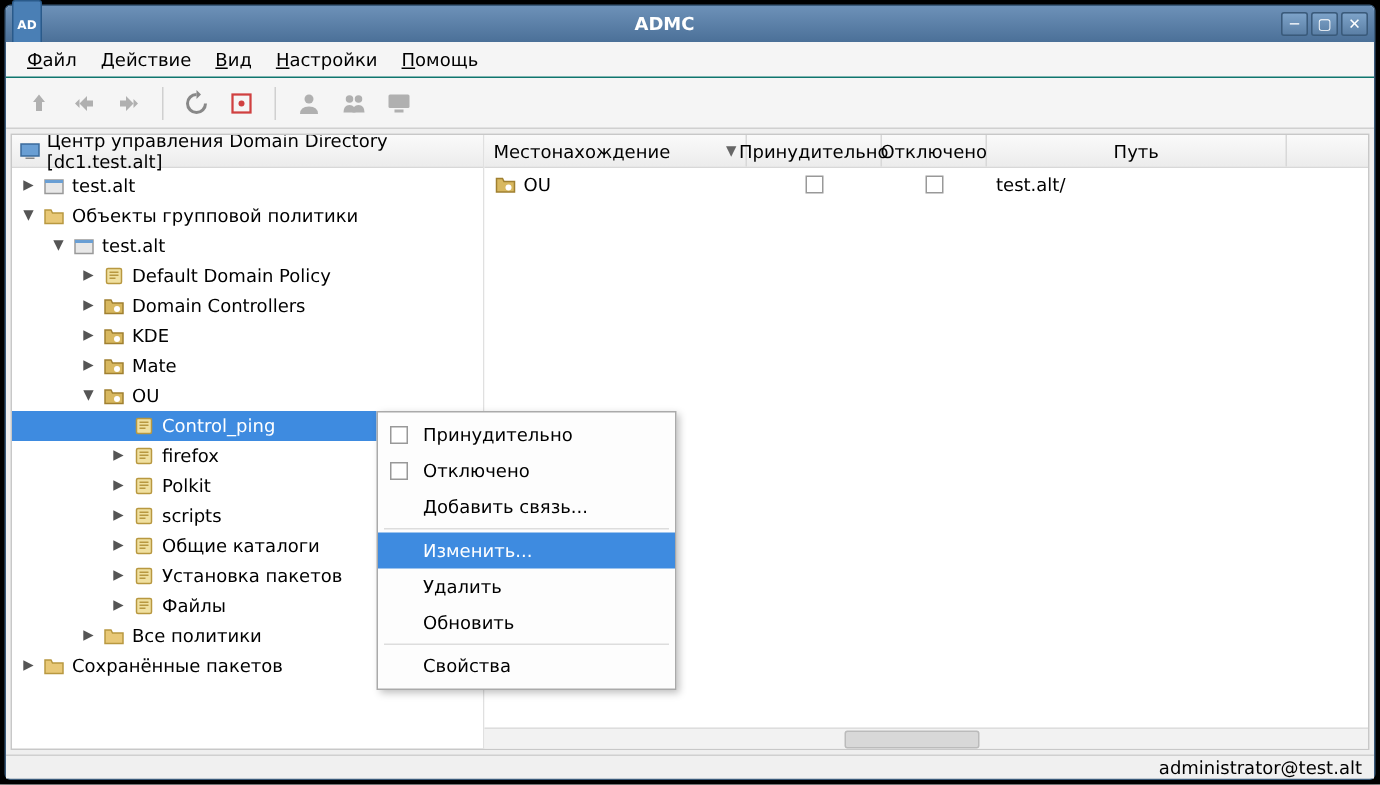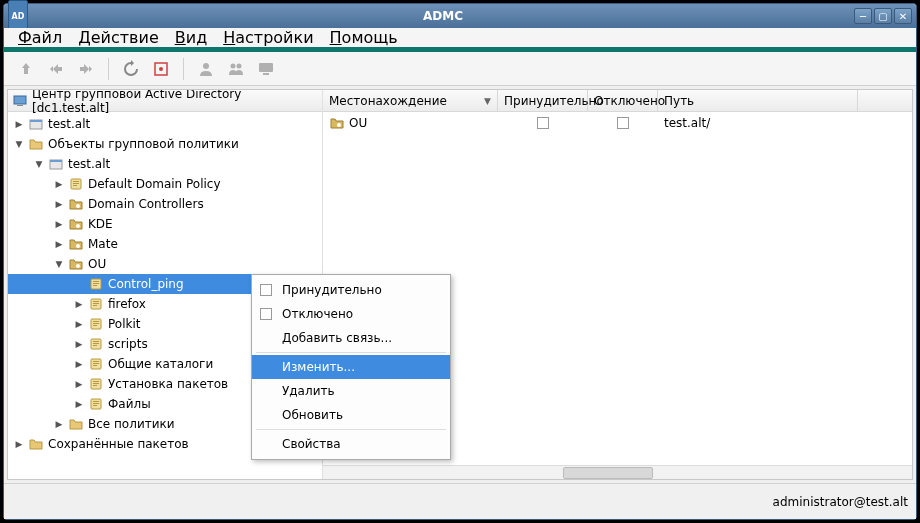--- a/index.html
+++ b/index.html
@@ -3,43 +3,43 @@
 <meta charset="utf-8">
 <style>
 * { box-sizing: border-box; margin: 0; padding: 0; font-family: "DejaVu Sans", Arial, sans-serif; }
 body { background: #000; width: 920px; height: 523px; overflow: hidden; }
 .window { width: 914px; height: 517px; margin: 3px; background: #efefef; border: 1px solid #3a5a7a; border-radius: 4px; display: flex; flex-direction: column; box-shadow: 0 2px 8px rgba(0,0,0,0.5); }
 .titlebar { height: 24px; background: linear-gradient(to bottom, #6d91b8, #4b7098); display: flex; align-items: center; color: #fff; font-size: 12px; font-weight: bold; border-radius: 3px 3px 0 0; }
 .titlebar-icon { width: 20px; height: 32px; margin: 0 4px; background: #4a7fb5; border: 1px solid #2a5a8a; color: #fff; font-size: 8px; font-weight: bold; display: flex; align-items: center; justify-content: center; border-radius: 2px; }
 .titlebar-title { flex: 1; text-align: center; }
 .titlebar-buttons { display: flex; gap: 2px; margin-right: 4px; }
 .tbtn { width: 18px; height: 16px; background: linear-gradient(to bottom,#7da3c9,#5b7fa5); border: 1px solid #3a5a7a; border-radius: 2px; display: flex; align-items: center; justify-content: center; font-size: 10px; color: #fff; cursor: pointer; }
-.menubar { height: 24px; background: #f5f5f5; border-bottom: 5px solid #0f766e; display: flex; align-items: center; padding: 0 6px; font-size: 16px; }
+.menubar { height: 24px; background: #f5f5f5; border-bottom: 1px solid #0f766e; display: flex; align-items: center; padding: 0 6px; font-size: 12px; }
 .menu-item { padding: 3px 8px; cursor: pointer; }
 .menu-item u { text-decoration: underline; }
 .toolbar { height: 34px; background: #f5f5f5; border-bottom: 1px solid #d0d0d0; display: flex; align-items: center; padding: 0 10px; gap: 6px; }
 .tool-btn { width: 24px; height: 24px; display: flex; align-items: center; justify-content: center; color: #888; cursor: pointer; border-radius: 2px; }
 .tool-sep { width: 1px; height: 22px; background: #d0d0d0; margin: 0 4px; }
 .content { flex: 1; display: flex; border: 1px solid #c8c8c8; margin: 3px; background: #fff; min-height: 0; }
 .tree-panel { width: 315px; border-right: 1px solid #e0e0e0; display: flex; flex-direction: column; overflow: hidden; }
 .tree-header { height: 22px; background: linear-gradient(to bottom,#fafafa,#ececec); border-bottom: 1px solid #d8d8d8; display: flex; align-items: center; font-size: 12px; padding-left: 4px; gap: 4px; }
 .tree-body { flex: 1; overflow: auto; font-size: 12px; padding-top: 2px; position: relative; }
 .tree-row { height: 20px; display: flex; align-items: center; gap: 4px; cursor: pointer; white-space: nowrap; }
 .tree-row.selected { background: #3e8be0; color: #fff; }
 .expander { width: 10px; height: 10px; display: flex; align-items: center; justify-content: center; font-size: 9px; color: #555; }
 .expander.none { visibility: hidden; }
 .ticon { width: 16px; height: 16px; display: flex; align-items: center; justify-content: center; font-size: 12px; }
 .table-panel { flex: 1; display: flex; flex-direction: column; min-width: 0; }
 .thead { height: 22px; background: linear-gradient(to bottom,#fafafa,#ececec); border-bottom: 1px solid #d8d8d8; display: flex; font-size: 12px; }
-.th { border-right: 1px solid #d8d8d8; padding: 3px 6px; display: flex; align-items: center; gap: 20px; }
+.th { border-right: 1px solid #d8d8d8; padding: 3px 6px; display: flex; align-items: center; gap: 20px; justify-content: center; }
 .tbody { flex: 1; background: #fff; }
 .trow { display: flex; height: 22px; align-items: center; font-size: 12px; }
 .td { padding: 2px 6px; display: flex; align-items: center; gap: 4px; }
 .chk { width: 12px; height: 12px; border: 1px solid #999; background: #fff; }
-.statusbar { height: 36px; background: #f0f0f0; border-top: 1px solid #d0d0d0; display: flex; align-items: center; justify-content: flex-end; padding: 0 8px; font-size: 12px; }
+.statusbar { height: 16px; background: #f0f0f0; border-top: 1px solid #d0d0d0; display: flex; align-items: center; justify-content: flex-end; padding: 0 8px; font-size: 12px; }
 .context-menu { position: absolute; left: 251px; top: 274px; width: 200px; background: #fdfdfd; border: 1px solid #aaa; box-shadow: 2px 2px 5px rgba(0,0,0,0.25); font-size: 12px; padding: 3px 0; z-index: 100; }
 .cm-item { height: 24px; display: flex; align-items: center; padding: 0 10px 0 30px; cursor: pointer; position: relative; }
 .cm-item.highlight { background: #3e8be0; color: #fff; }
 .cm-sep { height: 1px; background: #ddd; margin: 2px 4px; }
 .cm-check { position: absolute; left: 8px; width: 12px; height: 12px; border: 1px solid #999; background: #fff; }
 .drop-arrow { font-size: 9px; color: #666; }
 svg { display: block; }
 .hscroll { height: 14px; border-top: 1px solid #ddd; background: #f2f2f2; display: flex; }
 .hscroll-track { flex: 1; background: #f2f2f2; position: relative; }
 .hscroll-thumb { position: absolute; left: 240px; top: 1px; width: 90px; height: 12px; background: #d8d8d8; border: 1px solid #bbb; border-radius: 2px; }
@@ -124,21 +124,21 @@
   <div class="content">
 
     <div class="tree-panel">
       <div class="tree-header">
         <span class="ticon">
           <svg width="14" height="14" viewBox="0 0 14 14">
               <rect x="1" y="2" width="12" height="8" fill="#6a9fd4" stroke="#3a6a9a"></rect>
               <rect x="4" y="11" width="6" height="1" fill="#888"></rect>
             </svg>
         </span>
-        <span>Центр групповой Active Directory [dc1.test.alt]</span>
+        <span>Центр управления Domain Directory [dc1.test.alt]</span>
       </div>
       <div class="tree-body" id="tree-body">
           <div class="tree-row" style="padding-left: 6px;">
             <span class="expander ">▶</span>
             <span class="ticon">
               <svg width="14" height="14" viewBox="0 0 14 14">
                 <rect x="1" y="3" width="12" height="9" fill="#e8e8e8" stroke="#999"></rect>
                 <rect x="1" y="3" width="12" height="2" fill="#6a9fd4"></rect>
               </svg>
             </span>

